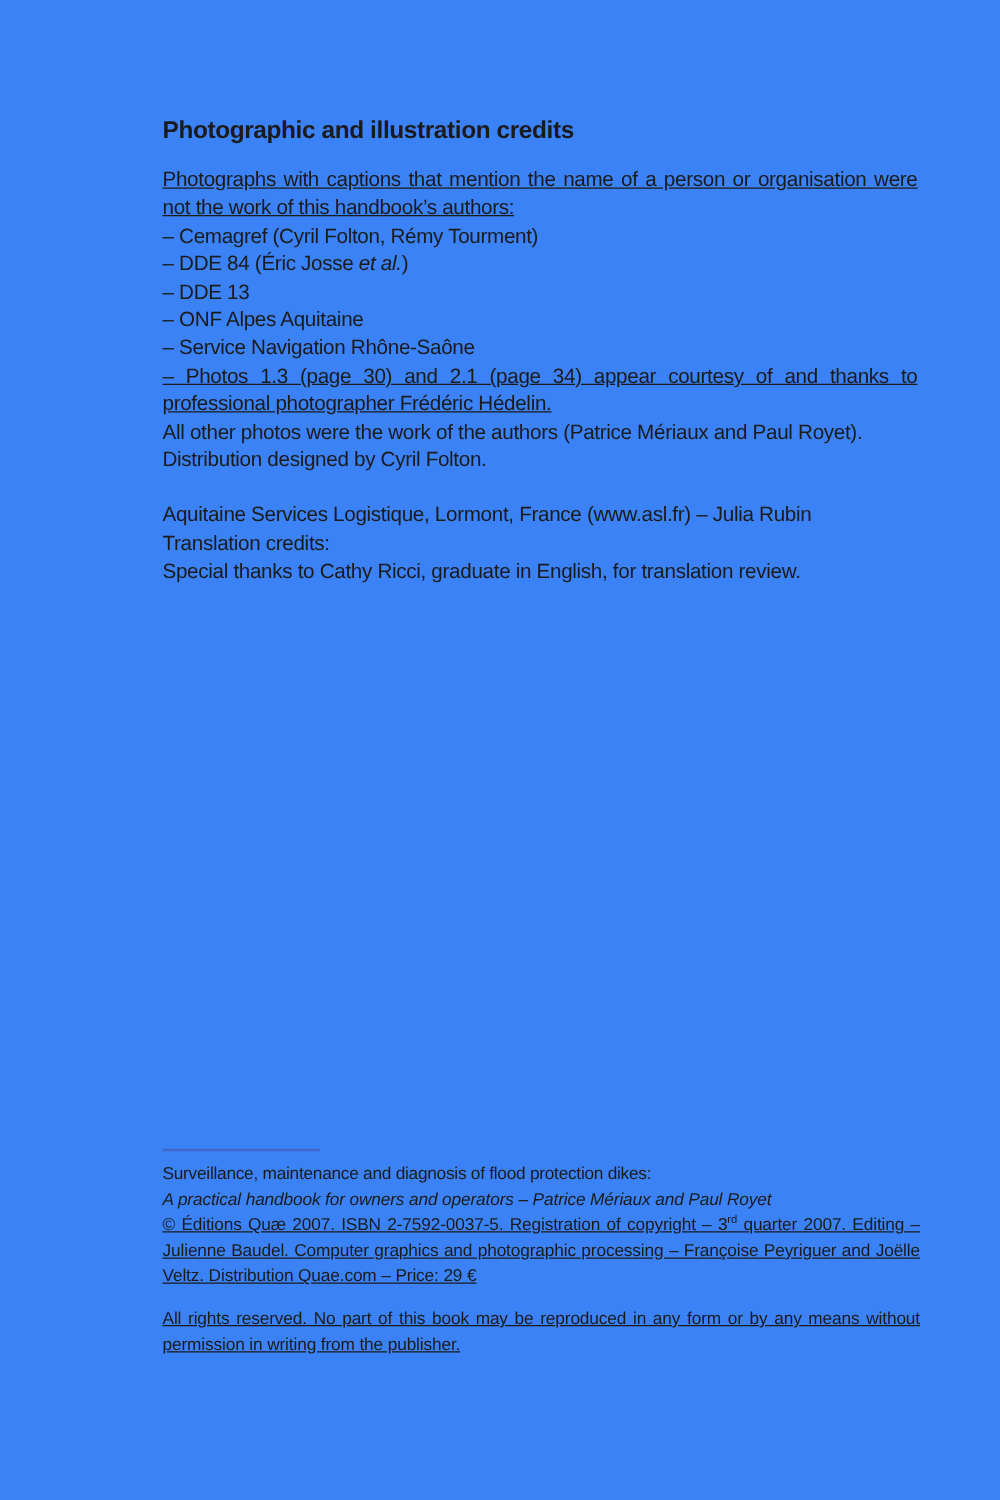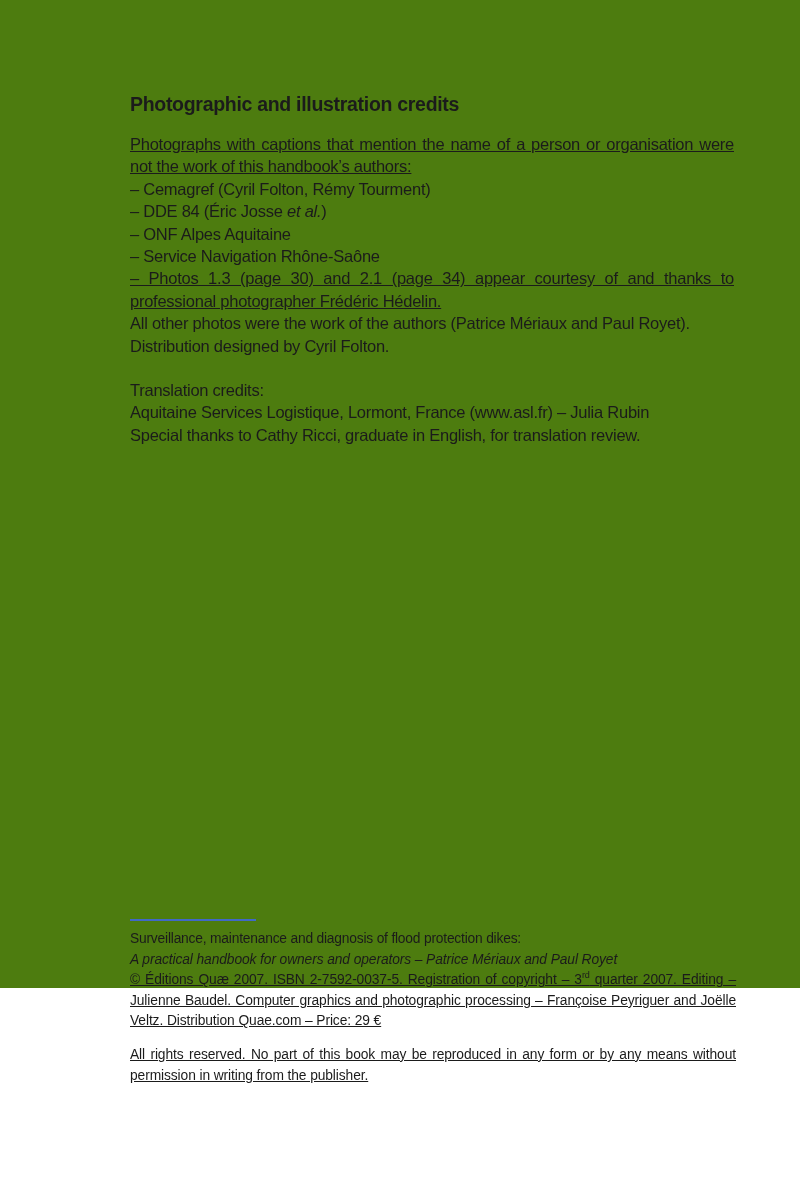--- a/index.html
+++ b/index.html
@@ -7,22 +7,22 @@
   body {
     width: 800px; height: 1200px;
     font-family: "Liberation Sans", sans-serif;
     color: #1b1b1b;
     position: relative;
     overflow: hidden;
   }
   .page {
     position: absolute;
     left: 0; top: 0;
-    width: 800px; height: 988px;
-    background: #4d7c0f;
+    width: 800px; height: 1200px;
+    background: #3b82f6;
   }
   
   .content {
     position: absolute;
     left: 130px; top: 92px;
     width: 604px;
     font-size: 16.5px;
     line-height: 22.4px;
     letter-spacing: -0.25px;
   }
@@ -67,31 +67,32 @@
 
   <main class="content">
     <h1>Photographic and illustration credits</h1>
 
     <p class="just">Photographs with captions that mention the name of a person or organisation were not the work of this handbook’s authors:</p>
 
     <div class="line">– Cemagref (Cyril Folton, Rémy Tourment)</div>
 
     <div class="line"><span>– DDE 84 (Éric Josse </span><em>et al.</em><span>)</span></div>
 
+    <div class="line">– DDE 13</div>
     <div class="line">– ONF Alpes Aquitaine</div>
     <div class="line">– Service Navigation Rhône-Saône</div>
     <p class="just">– Photos 1.3 (page 30) and 2.1 (page 34) appear courtesy of and thanks to professional photographer Frédéric Hédelin.</p>
 
     <div class="line">All other photos were the work of the authors (Patrice Mériaux and Paul Royet).</div>
     <div class="line">Distribution designed by Cyril Folton.</div>
 
     <div class="spacer"></div>
 
+    <div class="line">Aquitaine Services Logistique, Lormont, France (www.asl.fr) – Julia Rubin</div>
     <div class="line">Translation credits:</div>
-    <div class="line">Aquitaine Services Logistique, Lormont, France (www.asl.fr) – Julia Rubin</div>
     <div class="line">Special thanks to Cathy Ricci, graduate in English, for translation review.</div>
   </main>
 
   <footer class="pub">
     <div class="rule" style="background: rgb(65, 105, 200);"></div>
 
     <div class="b">Surveillance, maintenance and diagnosis of flood protection dikes:</div>
     <div class="i">A practical handbook for owners and operators – Patrice Mériaux and Paul Royet</div>
 
     <p class="just"><span>© Éditions Quæ 2007. ISBN 2-7592-0037-5. Registration of copyright – 3</span><sup>rd</sup><span> quarter 2007. Editing – Julienne Baudel. Computer graphics and photographic processing – Françoise Peyriguer and Joëlle Veltz. Distribution Quae.com – Price: 29 €</span></p>

